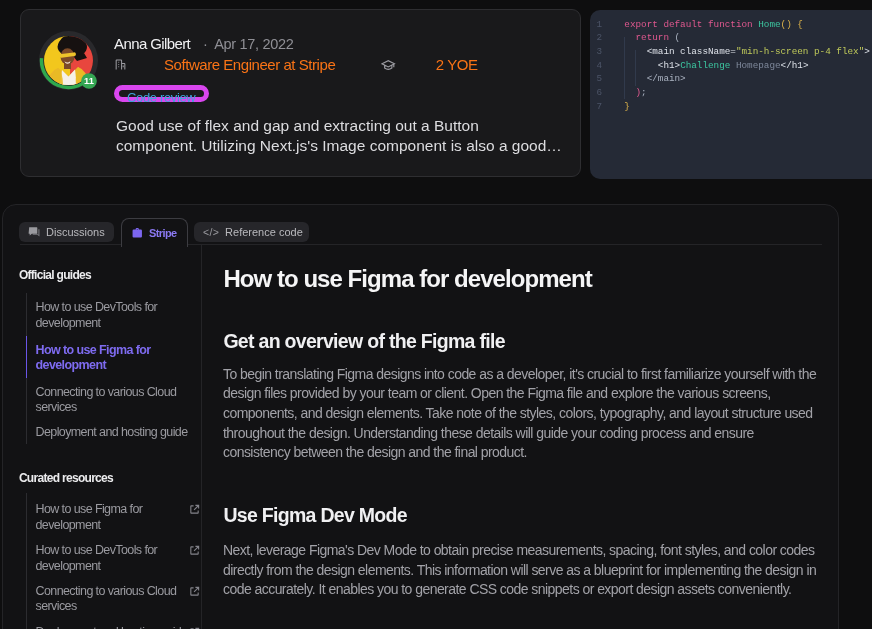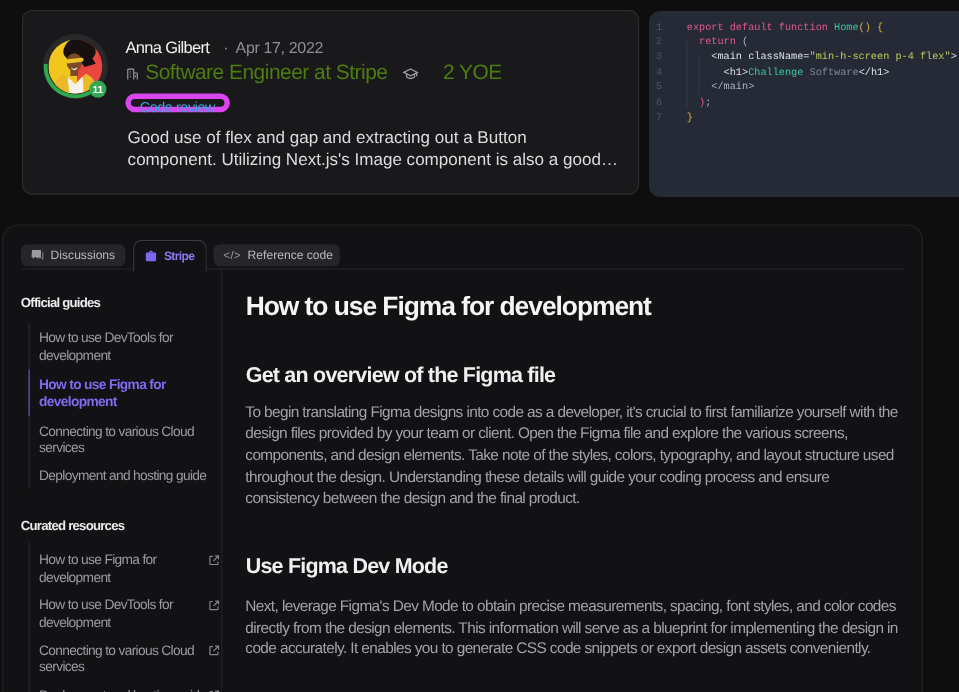--- a/index.html
+++ b/index.html
@@ -4,21 +4,21 @@
 <style>
   * { margin:0; padding:0; box-sizing:border-box; }
   html,body { width:872px; height:629px; overflow:hidden; background:#0e0e0f; font-family:"Liberation Sans", sans-serif; }
   .abs { position:absolute; }
 
   
   .card-top { position:absolute; left:19.5px; top:8.5px; width:561.5px; height:168px;
     background:#19191b; border:1px solid #2e2e31; border-radius:9px; }
   .name { position:absolute; left:93.5px; top:25.7px; font-size:15px; font-weight:normal; letter-spacing:-0.6px; color:#f0f0f2; }
   .date { position:absolute; left:182.5px; top:26.9px; font-size:14.5px; letter-spacing:-0.3px; color:#8f8f95; }
-  .meta { position:absolute; left:93.5px; top:46.9px; font-size:19px; letter-spacing:-0.45px; color:#4d7c0f; display:flex; align-items:center; }
+  .meta { position:absolute; left:93.5px; top:46.9px; font-size:15px; letter-spacing:-0.45px; color:#f97316; display:flex; align-items:center;gap:32px; }
   .pill { position:absolute; left:93px; top:75.7px; height:16.5px; padding:0 8.5px; border:5px solid #d946ef;
     border-radius:9px; color:#3fa2d9; font-size:13px; letter-spacing:-0.35px; line-height:15.5px; }
   .comment { position:absolute; left:95.5px; top:106.85px; font-size:15.5px; line-height:20px; color:#dcdcdf; width:447px; }
 
   
   .code { position:absolute; left:590px; top:10px; width:302px; height:169px;
     background:#252a36; border-radius:10px; font-family:"Liberation Mono", monospace;
     font-size:9.3px; line-height:13.7px; color:#c7ccd6; }
   .code pre { position:absolute; left:2px; top:7.56px; font:inherit; white-space:pre; }
   .code .ln { display:inline-block; width:10px; text-align:right; color:#4c5467; }
@@ -87,33 +87,33 @@
   <div class="name">Anna Gilbert</div>
   <div class="date">·&nbsp; Apr 17, 2022</div>
   <div class="meta">
     <svg width="13" height="13" viewBox="0 0 24 24" fill="none" stroke="#9c9ca2" stroke-width="1.9">
       <path d="M4 21 V4.5 a1 1 0 0 1 1-1 h8 a1 1 0 0 1 1 1 V21 M8 8h1.5 M8 12h1.5 M8 16h1.5 M14 10 h5 a1 1 0 0 1 1 1 v10 M17 14 v3"></path>
     </svg>
     <span style="margin-left:5px;">Software Engineer at Stripe</span>
     <svg style="margin-left:14px;" width="14.5" height="14.5" viewBox="0 0 24 24" fill="none" stroke="#9c9ca2" stroke-width="1.9">
       <path d="M1.8 9.6 L12 4.4 L22.2 9.6 L12 14.8 Z M6 12 v4.6 q6 4.4 12 0 V12 M21.2 10.4 v5"></path>
     </svg>
-    <span style="margin-left:22px;text-align:center;">2 YOE</span>
+    <span style="margin-left:8px;text-align:center;">2 YOE</span>
   </div>
   <div class="pill">Code review</div>
   <div class="comment">Good use of flex and gap and extracting out a Button component. Utilizing Next.js's Image component is also a good…</div>
 </div>
 
 <div class="code">
   <div class="guide" style="left:34.3px; top:26.5px; height:62.5px;"></div>
   <div class="guide" style="left:45.3px; top:40px; height:35.5px;"></div>
   <pre><span class="ln">1</span>    <span class="cp">export default function </span><span class="ct">Home</span><span class="cy">()</span> <span class="cy">{</span>
 <span class="ln">2</span>      <span class="cp">return</span> <span class="cd">(</span>
 <span class="ln">3</span>        <span class="cw">&lt;main className=</span><span class="cs">"min-h-screen p-4 flex"</span><span class="cw">&gt;</span>
-<span class="ln">4</span>          <span class="cw">&lt;h1&gt;</span><span class="ct">Challenge</span> <span class="cg">Software</span><span class="cw">&lt;/h1&gt;</span>
+<span class="ln">4</span>          <span class="cw">&lt;h1&gt;</span><span class="ct">Challenge</span> <span class="cg">Homepage</span><span class="cw">&lt;/h1&gt;</span>
 <span class="ln">5</span>        <span class="cd">&lt;/main&gt;</span>
 <span class="ln">6</span>      <span class="cp">)</span><span class="cd">;</span>
 <span class="ln">7</span>    <span class="cy">}</span></pre>
 </div>
 
 <div class="panel">
 
   <div class="tab" style="left:16px; top:17.2px; width:95px; height:20.3px; padding-left:8px;">
     <svg width="13" height="13" viewBox="0 0 24 24" fill="#9a9a9f">
       <path d="M4 4 h14 a1 1 0 0 1 1 1 v10 a1 1 0 0 1 -1 1 h-9 l-4 3.5 v-3.5 h-1 a1 1 0 0 1 -1-1 Z"></path>

